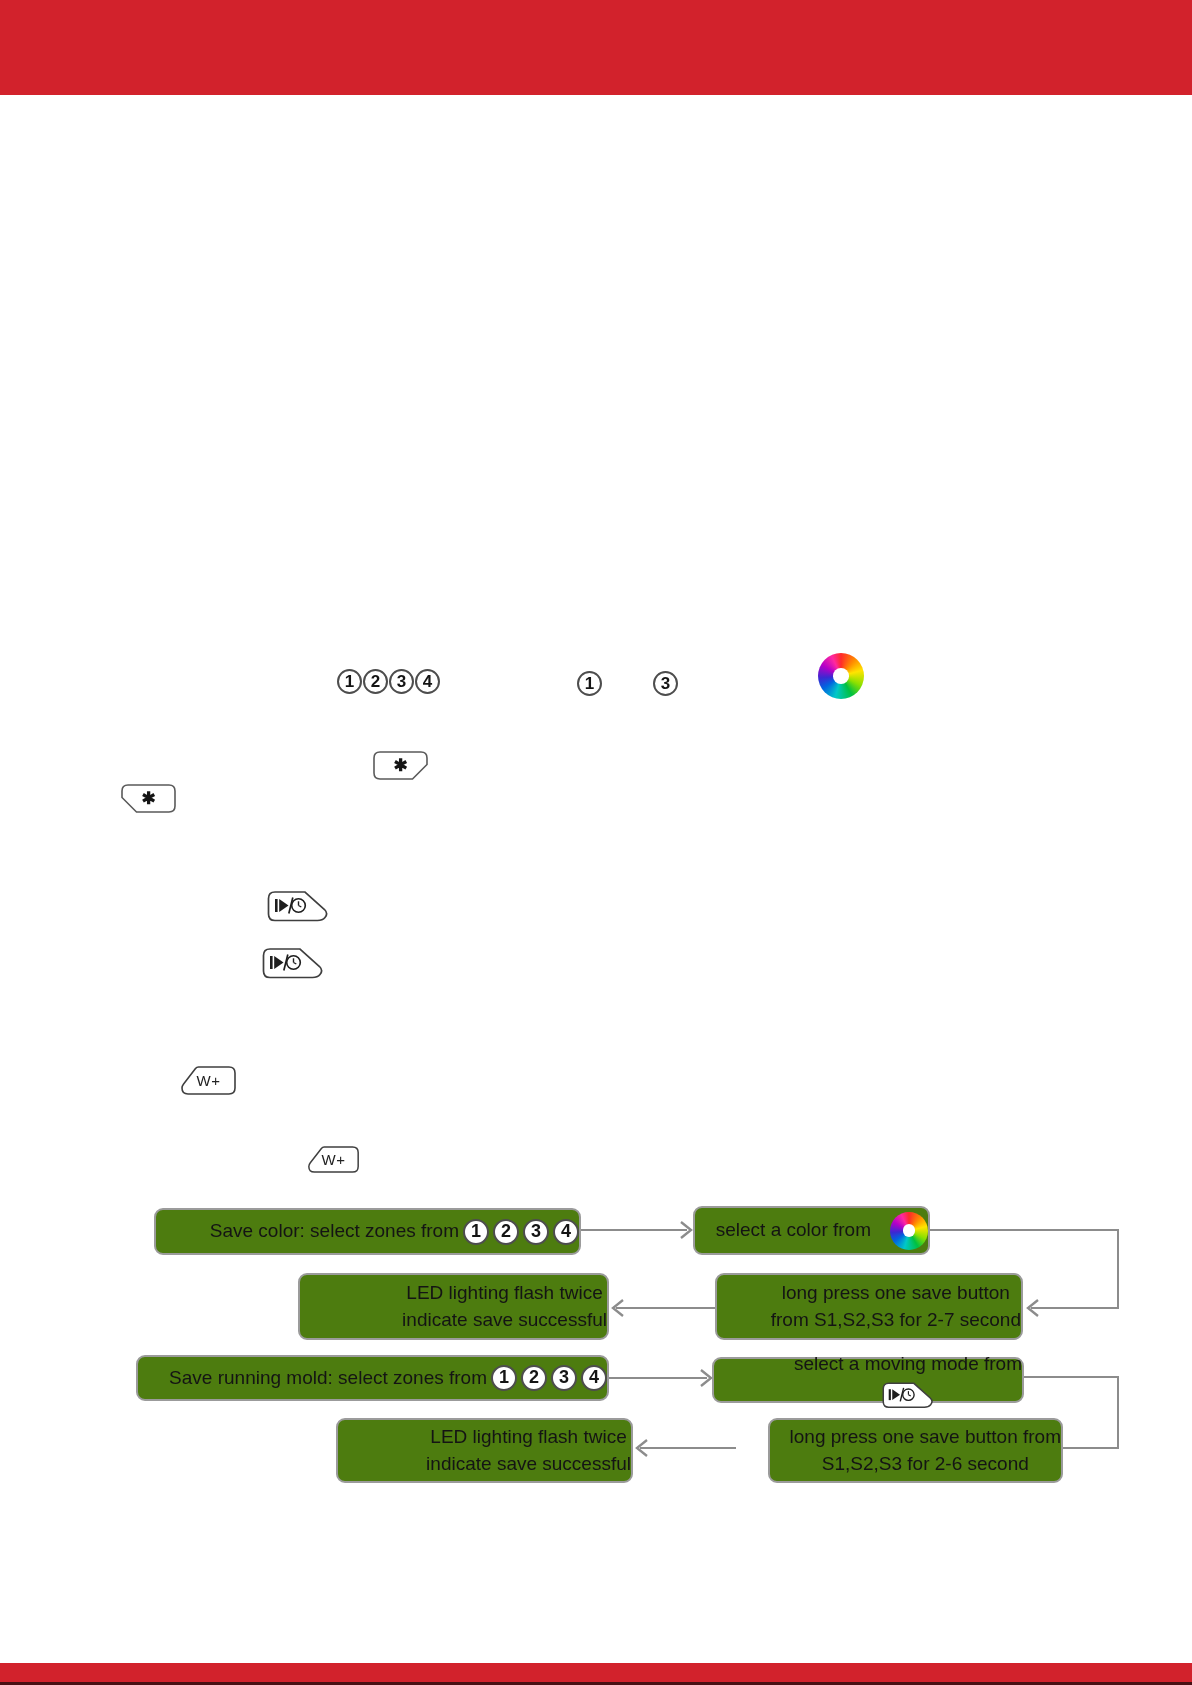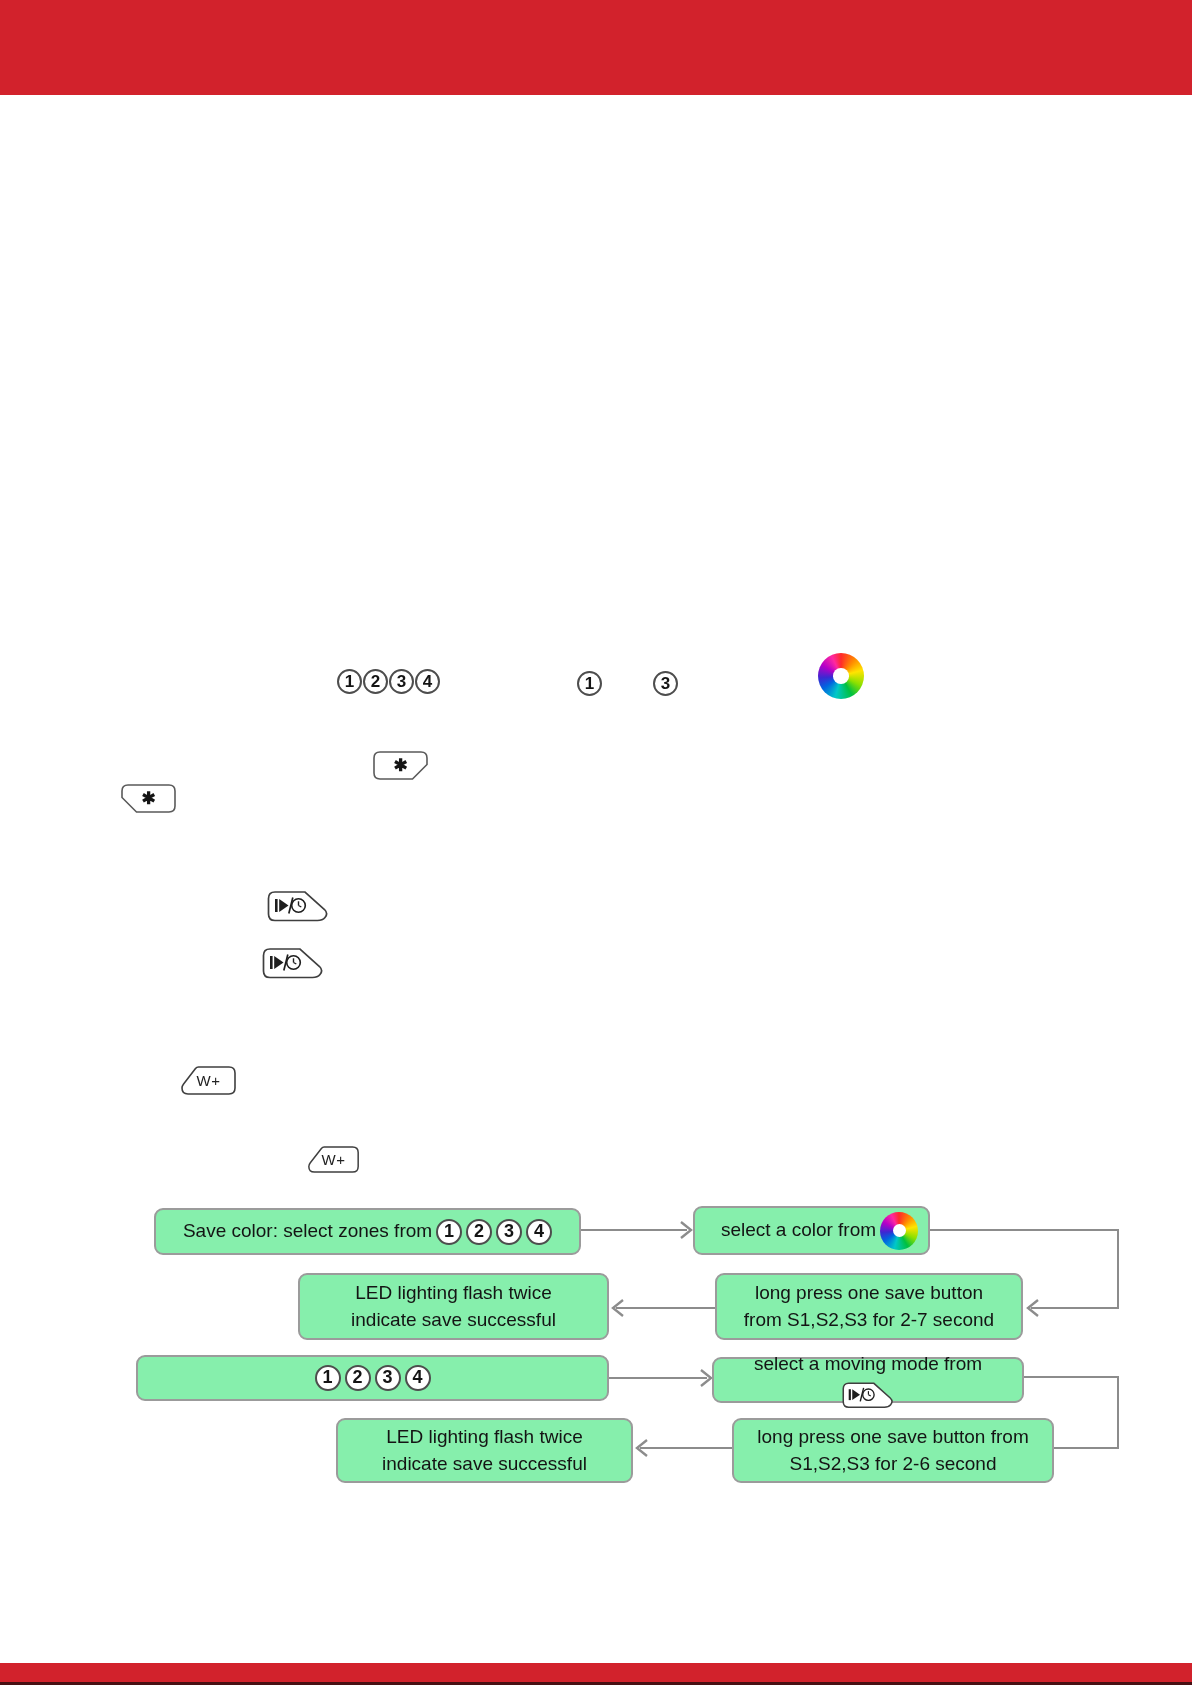--- a/index.html
+++ b/index.html
@@ -36,21 +36,21 @@
   .key .glyph{
     position:absolute;left:0;top:0;width:100%;height:100%;
     display:flex;align-items:center;justify-content:center;
     font-size:17px;font-weight:bold;color:#141414;line-height:1;
   }
   .key .wplus{font-size:15px;font-weight:normal;color:#222;letter-spacing:0.5px;}
 
   
   .fbox{
     position:absolute;box-sizing:border-box;border:2px solid #9b9b9b;border-radius:9px;
-    background:#86efac;display:flex;align-items:center;justify-content:center;
+    background:#4d7c0f;display:flex;align-items:center;justify-content:flex-end;
     font-size:19px;color:#141414;text-align:center;line-height:1.4;
   }
   .fbox .row{display:flex;align-items:center;gap:4px;white-space:nowrap;}
   .connector-layer{left:0;top:1195px;pointer-events:none;}
 </style>
 </head>
 <body>
 
 
 
@@ -151,21 +151,21 @@
 <div class="fbox" style="left:154px;top:1208px;width:427px;height:47px;">
   <div class="row">
     <span>Save color: select zones from</span>
     <span class="zone-circle in-box">1</span>
     <span class="zone-circle in-box">2</span>
     <span class="zone-circle in-box">3</span>
     <span class="zone-circle in-box">4</span>
   </div>
 </div>
 <div class="fbox" style="left:693px;top:1206px;width:237px;height:49px;">
-  <div class="row" style="gap:4px;margin-left:16px;">
+  <div class="row" style="gap:19px;margin-left:16px;">
     <span>select a color from</span>
     <span class="color-wheel" style="width:38px;height:38px;"></span>
   </div>
 </div>
 
 
 <div class="fbox" style="left:298px;top:1273px;width:311px;height:67px;">
   <div>
     <div>LED lighting flash twice</div>
     <div>indicate save successful</div>
@@ -174,20 +174,21 @@
 <div class="fbox" style="left:715px;top:1273px;width:308px;height:67px;">
   <div>
     <div>long press one save button</div>
     <div>from S1,S2,S3 for 2-7 second</div>
   </div>
 </div>
 
 
 <div class="fbox" style="left:136px;top:1355px;width:473px;height:46px;">
   <div class="row">
+    <span>Save running mold: select zones from</span>
     <span class="zone-circle in-box">1</span>
     <span class="zone-circle in-box">2</span>
     <span class="zone-circle in-box">3</span>
     <span class="zone-circle in-box">4</span>
   </div>
 </div>
 <div class="fbox" style="left:712px;top:1357px;width:312px;height:46px;">
   <div class="row" style="gap:5px;flex-direction:column;">
     <span>select a moving mode from</span>
     <span style="display:inline-block;width:52px;height:27px;">
@@ -204,21 +205,21 @@
   </div>
 </div>
 
 
 <div class="fbox" style="left:336px;top:1418px;width:297px;height:65px;">
   <div>
     <div>LED lighting flash twice</div>
     <div>indicate save successful</div>
   </div>
 </div>
-<div class="fbox" style="left:732px;top:1418px;width:322px;height:65px;">
+<div class="fbox" style="left:768px;top:1418px;width:295px;height:65px;">
   <div>
     <div>long press one save button from</div>
     <div>S1,S2,S3 for 2-6 second</div>
   </div>
 </div>
 
 
 
 
 </body></html>

